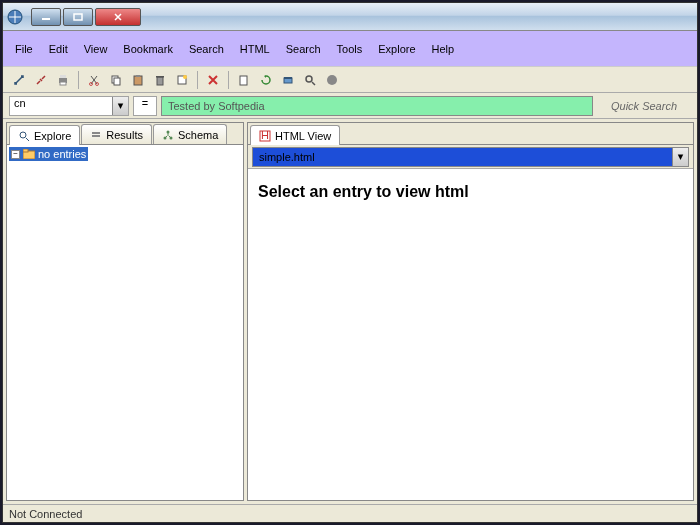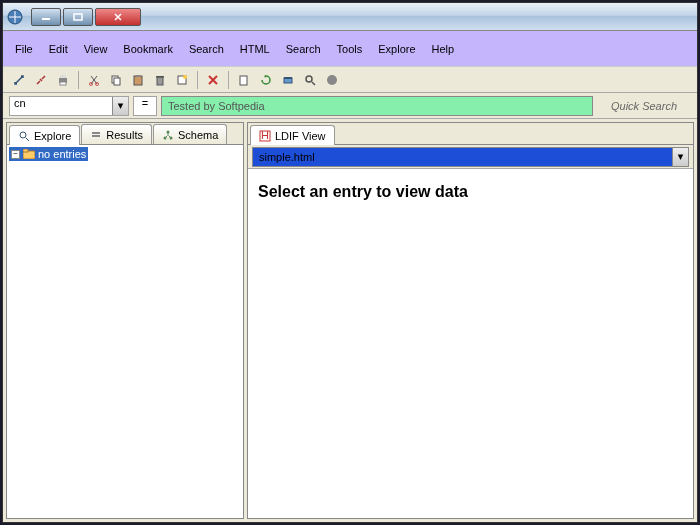--- a/index.html
+++ b/index.html
@@ -236,30 +236,33 @@
 
     <div class="panel-right">
       <div class="tabs">
         <div class="tab active">
           <span class="tab-icon">
               <svg viewBox="0 0 12 12">
                 <rect x="1" y="1" width="10" height="10" fill="#fff" stroke="#c33"></rect>
                 <text x="6" y="9" text-anchor="middle" font-size="6" fill="#c33">H</text>
               </svg>
             </span>
-          <span>LDIF View</span>
+          <span>HTML View</span>
         </div>
       </div>
       <div class="file-combo-row">
         <div class="file-combo">
           <span>simple.html</span>
           <span class="combo-arrow">▾</span>
         </div>
       </div>
       <div class="view-area">
-        <div class="view-msg">Select an entry to view data</div>
-      </div>
-    </div>
-
-  </div>
-
+        <div class="view-msg">Select an entry to view html</div>
+      </div>
+    </div>
+
+  </div>
+
+  <div class="statusbar">
+    <span>Not Connected</span>
+  </div>
 
 </div>
 
 </body></html>

